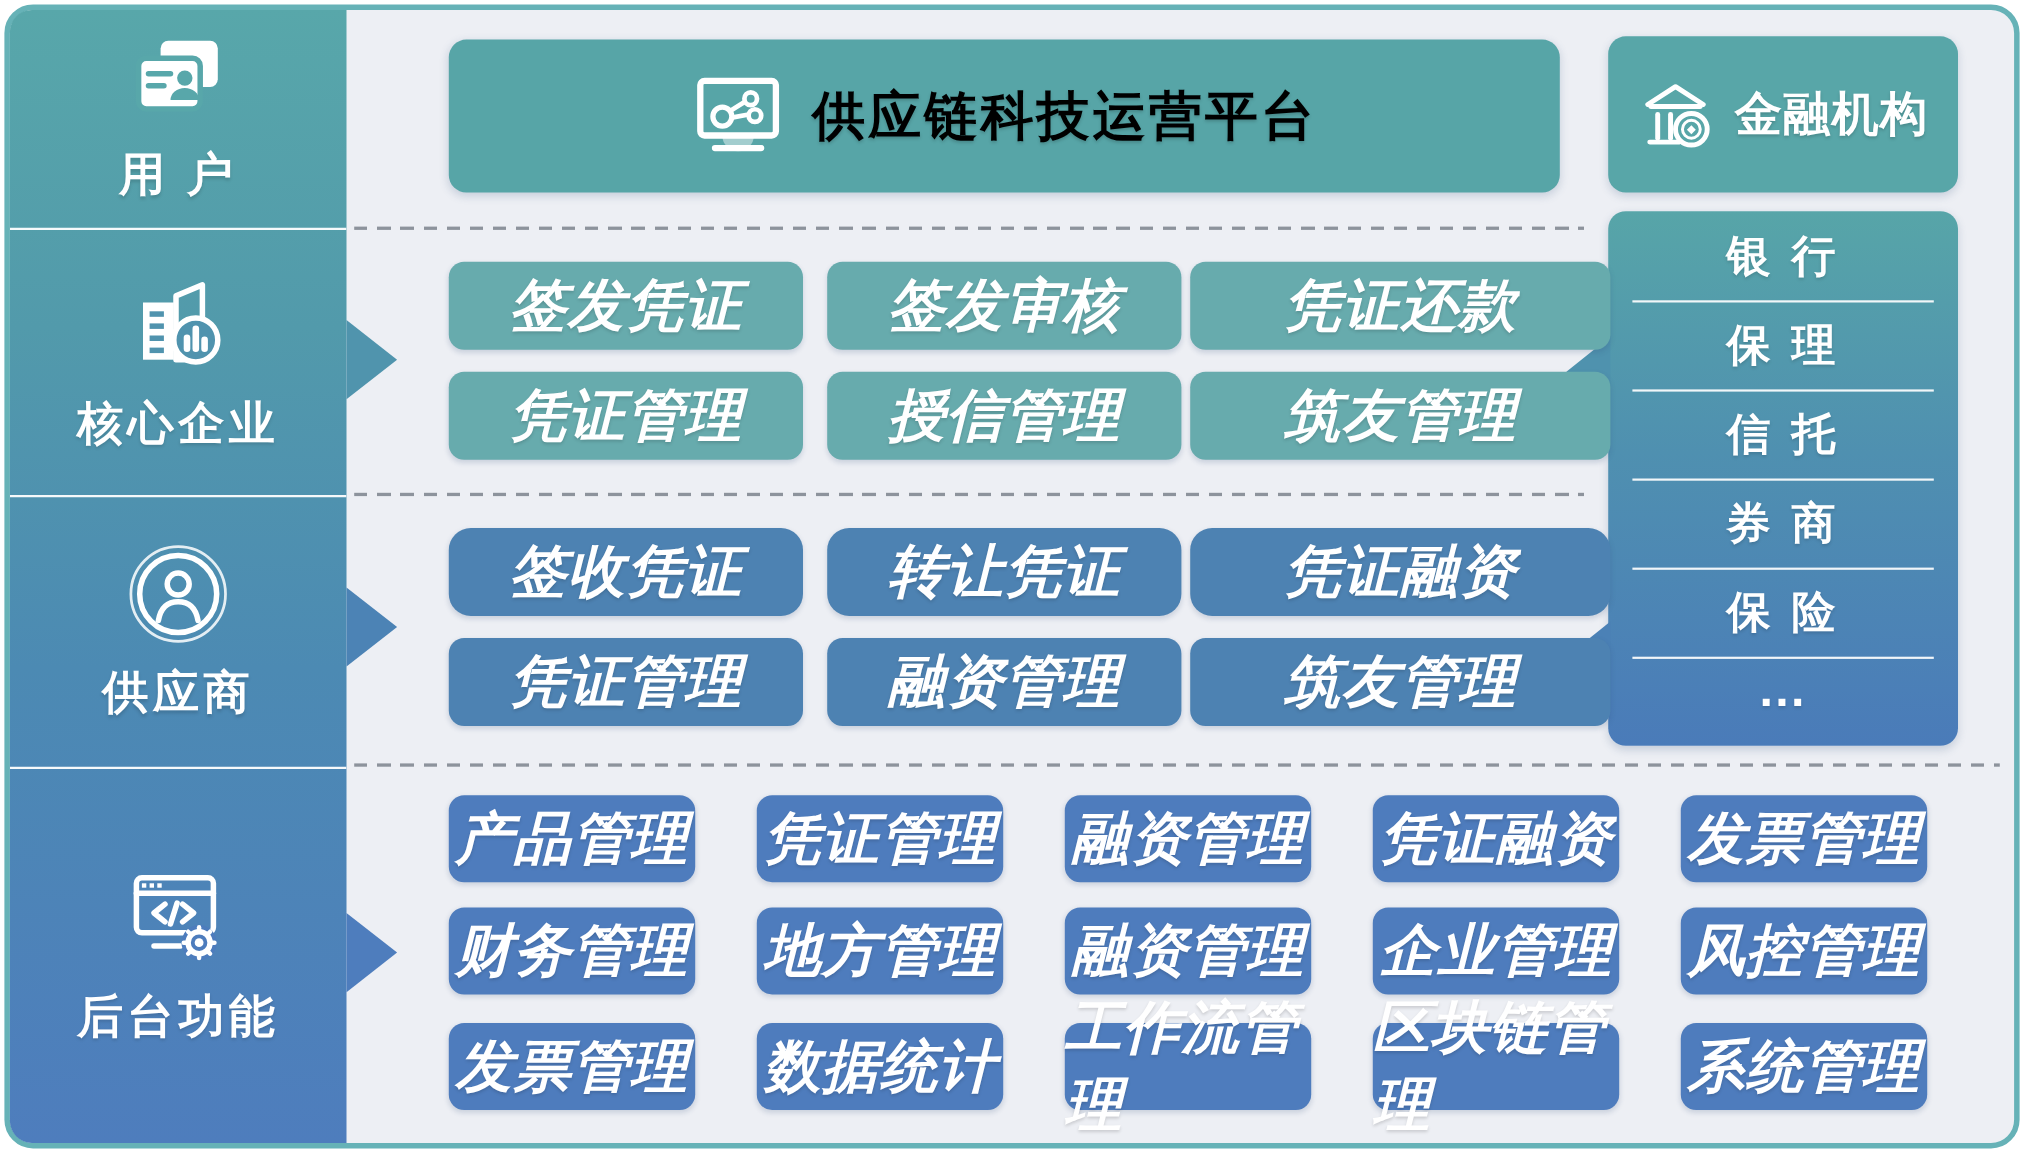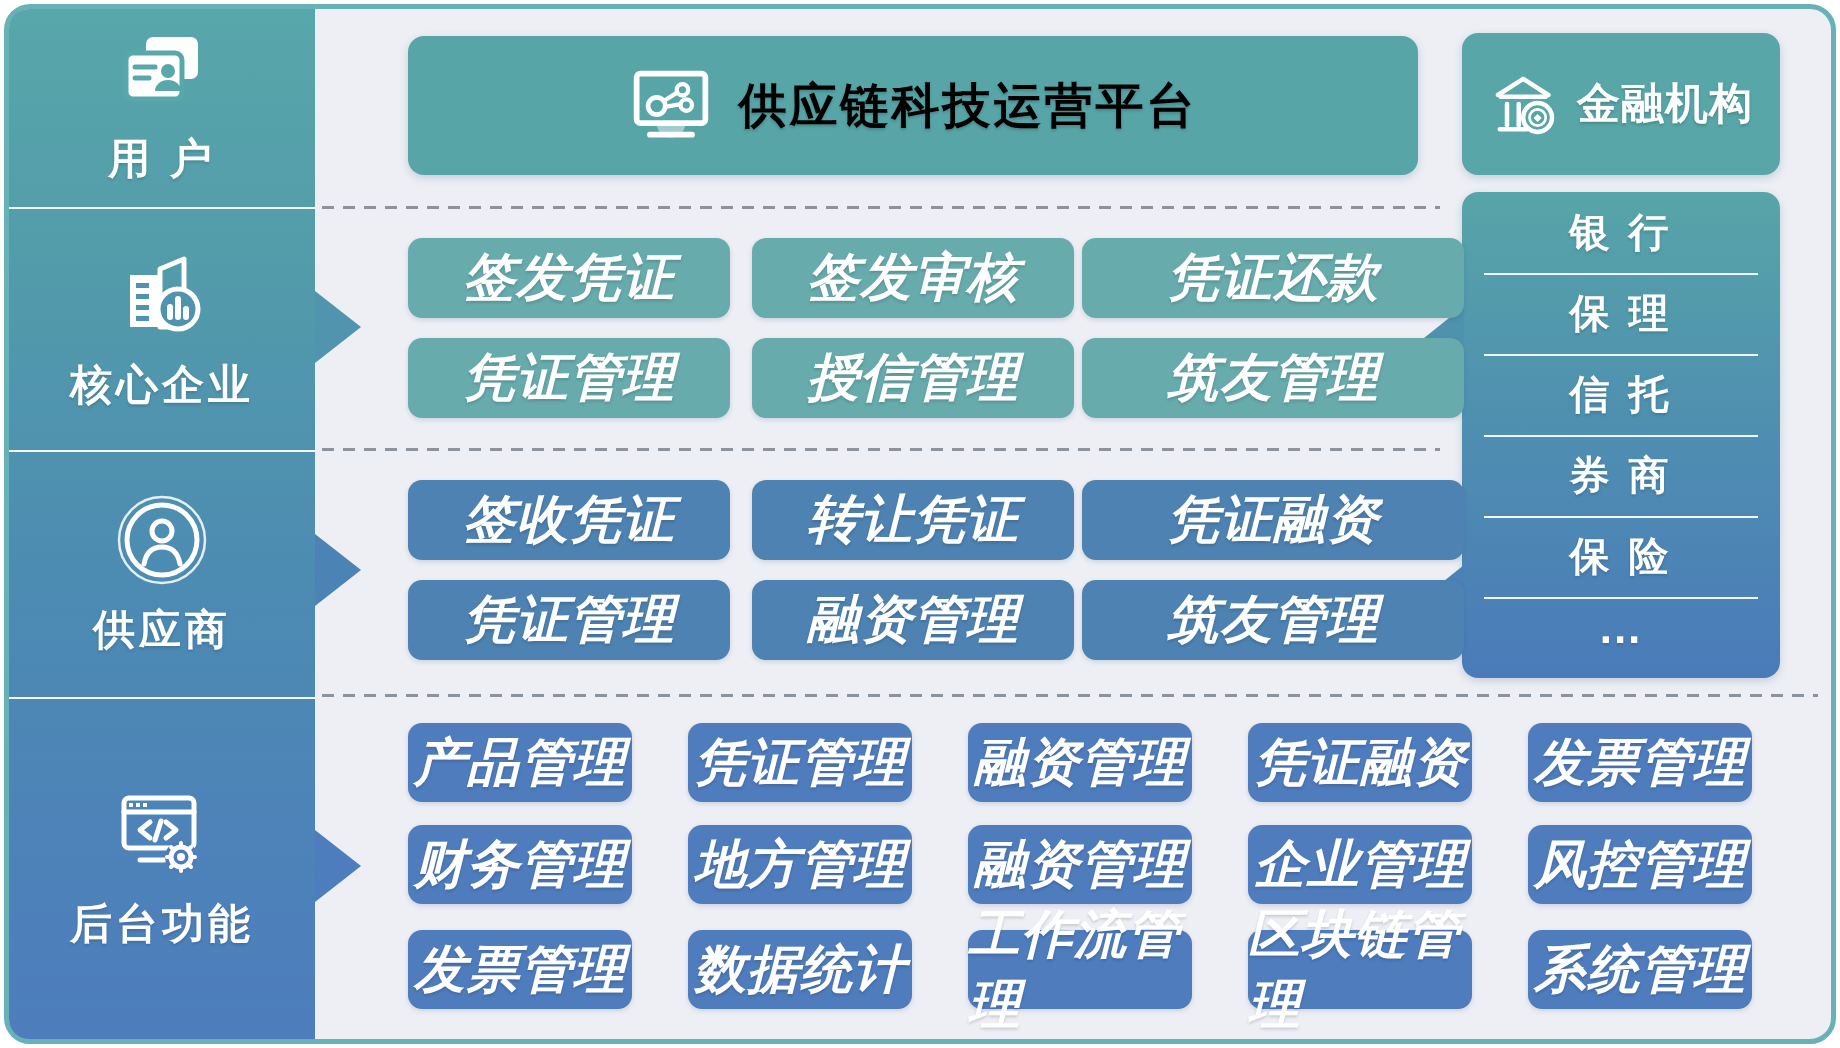--- a/index.html
+++ b/index.html
@@ -57,21 +57,21 @@
   .notch-1{top:306px;border-right:40px solid #4f92ae;}
   .notch-2{top:565px;border-right:40px solid #4b81b6;}
   
   .btn{position:absolute;height:80px;border-radius:14px;display:flex;align-items:center;
        justify-content:center;color:#fff;font-size:52px;font-weight:700;letter-spacing:1px;
        text-shadow:0 2px 3px rgba(0,0,0,.15);box-shadow:0 2px 5px rgba(50,80,120,.18);cursor:pointer;font-style:italic;}
   .teal{background:#67abad;}
   .blue{background:#4d82b2;}
   .navy{background:#4e7cbd;height:79px;width:224px;}
   .c3-1{left:408px;width:322px;} .c3-2{left:752px;width:322px;text-align:right;} .c3-3{left:1064px;width:382px;margin-left:18px;}
-  .r-ca{top:238px;} .r-cb{top:338px;} .r-sa{top:480px;} .r-sb{top:580px;}
+  .r-ca{top:238px;} .r-cb{top:338px;} .r-sa{top:480px;border-radius:20px;} .r-sb{top:580px;}
   .c5-1{left:408px;} .c5-2{left:688px;} .c5-3{left:968px;} .c5-4{left:1248px;} .c5-5{left:1528px;}
   .r-b1{top:723px;} .r-b2{top:825px;} .r-b3{top:930px;}
   .icon{display:block;}
 </style>
 </head>
 <body>
 
 <div class="stage">
   <div class="frame"></div>
 

